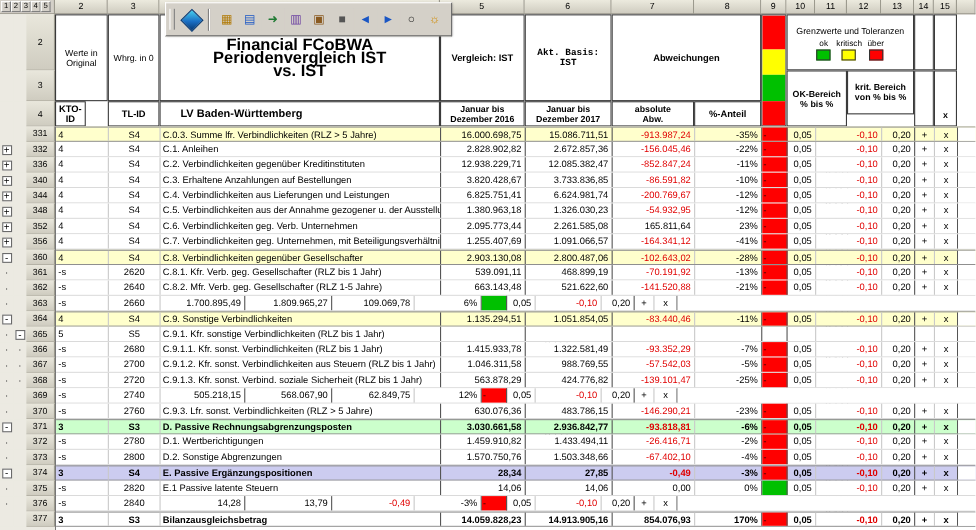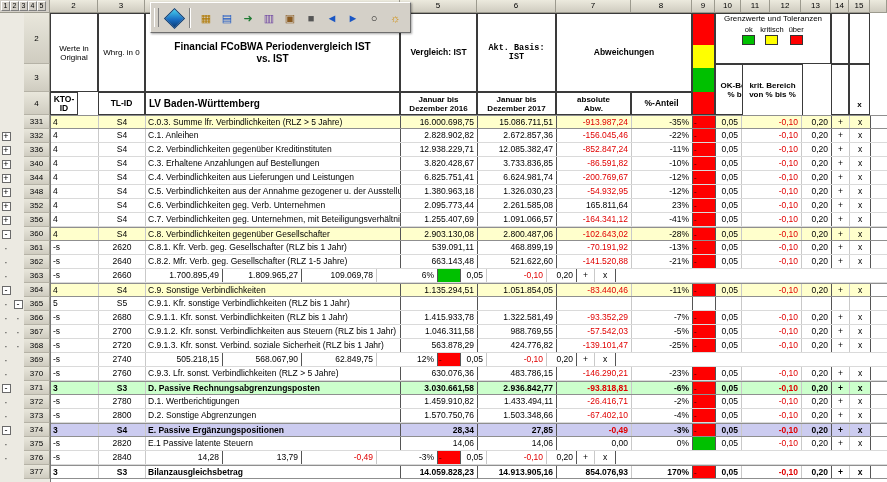--- a/index.html
+++ b/index.html
@@ -31,22 +31,22 @@
         line-height:7px;text-align:center;box-sizing:border-box;display:block;}
   .odot{font-size:10px;color:#333;line-height:5px;}
   .lpfill{flex:1;background:#eceae2;}
 
   
   .headerblock{position:absolute;left:50px;top:13px;width:820px;height:102px;background:#fff;}
   .hcell{position:absolute;box-sizing:border-box;border:1px solid #3a3a3a;background:#fff;
          display:flex;flex-direction:column;align-items:center;justify-content:center;
          text-align:center;font-size:8px;line-height:9px;overflow:hidden;padding:1px;}
   .hcell.b{font-weight:bold;font-size:8.5px;}
-  .hcell.title{font-size:10px;font-weight:bold;line-height:12px;}
-  .hcell.lv{align-items:flex-start;padding-left:3px;font-size:10px;font-weight:bold;}
+  .hcell.title{font-size:15px;font-weight:bold;line-height:12px;}
+  .hcell.lv{align-items:flex-start;padding-left:18px;font-size:10px;font-weight:bold;}
   .hcell.small2{font-weight:bold;font-size:8px;}
   .hcell.bot{justify-content:flex-end;padding-bottom:5px;font-weight:bold;}
   .stcol{position:absolute;box-sizing:border-box;border:1px solid #3a3a3a;overflow:hidden;}
   .stcol>div:nth-child(1){height:31px;}
   .stcol>div:nth-child(2){height:23px;}
   .stcol>div:nth-child(3){height:24px;}
   .stcol>div:nth-child(4){height:22px;}
   .legendrow{display:flex;gap:5px;margin-top:3px;align-items:flex-start;}
   .lgitem{display:flex;flex-direction:column;align-items:center;font-size:7.5px;line-height:8px;}
   .lgbox{width:11px;height:8px;border:1px solid #333;margin-top:1px;}
@@ -330,21 +330,21 @@
     </div>
     <div class="hcell b" style="left:350px;top:0;width:77px;height:79px;">Vergleich: IST</div>
     <div class="hcell b" style="left:427px;top:0;width:79px;height:79px;font-family:Liberation Mono, monospace;">Akt. Basis: IST</div>
     <div class="hcell b" style="left:506px;top:0;width:136px;height:79px;">Abweichungen</div>
     <div class="stcol" style="left:642px;top:0;width:23px;height:102px;">
         <div style="background: rgb(255, 0, 0);"></div>
         <div style="background: rgb(255, 255, 0);"></div>
         <div style="background: rgb(0, 192, 0);"></div>
         <div style="background: rgb(255, 0, 0);"></div>
       </div>
-    <div class="hcell" style="left:665px;top:0;width:116px;height:51px;justify-content:flex-start;padding-top:0;">
+    <div class="hcell" style="left:665px;top:0;width:116px;height:51px;justify-content:flex-start;padding-top:10px;">
       <span>Grenzwerte und Toleranzen</span>
       <span class="legendrow">
           <span class="lgitem">
             <span>ok</span>
             <span class="lgbox" style="background: rgb(0, 192, 0);"></span>
           </span>
           <span class="lgitem">
             <span>kritisch</span>
             <span class="lgbox" style="background: rgb(255, 255, 0);"></span>
           </span>
@@ -353,21 +353,21 @@
             <span class="lgbox" style="background: rgb(255, 0, 0);"></span>
           </span>
         </span>
     </div>
     <div class="hcell" style="left:781px;top:0;width:18px;height:51px;"></div>
     <div class="hcell" style="left:799px;top:0;width:21px;height:51px;"></div>
     <div class="hcell small2" style="left:665px;top:51px;width:55px;height:51px;">
       <span>OK-Bereich</span>
       <span>% bis %</span>
     </div>
-    <div class="hcell small2" style="left:692px;top:51px;width:61px;height:52px;text-align:center;">
+    <div class="hcell small2" style="left:720px;top:51px;width:61px;height:40px;text-align:center;">
       <span>krit. Bereich</span>
       <span>von % bis %</span>
     </div>
     <div class="hcell bot" style="left:781px;top:51px;width:18px;height:51px;" ind="header.plusminus"></div>
     <div class="hcell bot" style="left:799px;top:51px;width:21px;height:51px;">x</div>
     <div class="hcell b" style="left:0;top:79px;width:28px;height:23px;">KTO-ID</div>
     <div class="hcell b" style="left:48px;top:79px;width:47px;height:23px;">TL-ID</div>
     <div class="hcell lv" style="left:95px;top:79px;width:255px;height:23px;">LV Baden-Württemberg</div>
     <div class="hcell small2" style="left:350px;top:79px;width:77px;height:23px;">
       <span>Januar bis</span>

